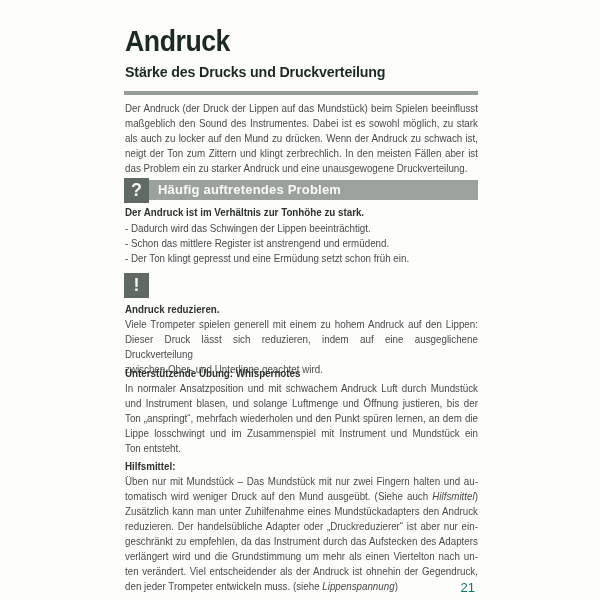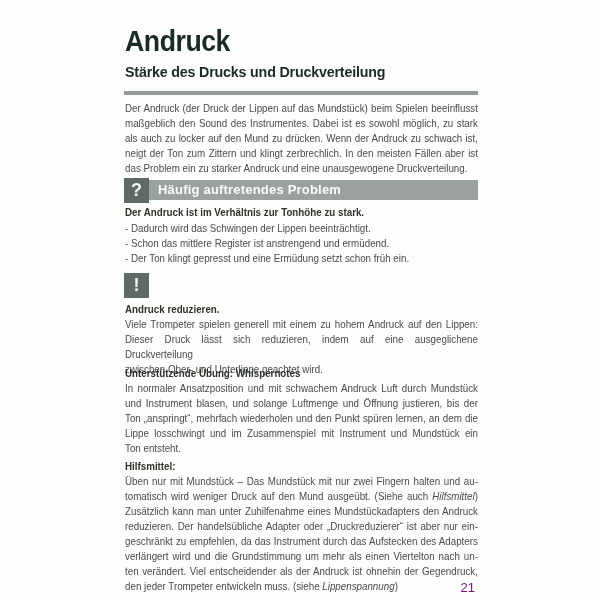--- a/index.html
+++ b/index.html
@@ -64,21 +64,21 @@
   #intro{top:101px;}
   #sol-head-1{top:302px;}
   #sol-para-1{top:317px;}
   #sol-head-2{top:366px;}
   #sol-para-2{top:381px;}
   #sol-head-3{top:459px;}
   #sol-para-3{top:474px;}
 
   .page-number{
     position:absolute;left:125px;top:580px;width:350px;
-    text-align:right;font-size:13px;color:#701a75;
+    text-align:right;font-size:13px;color:#0f766e;
   }
   i{font-style:italic;}
 </style>
 </head>
 <body>
 
 <div class="page">
 
   <h1 class="page-title">Andruck</h1>
   <h2 class="page-subtitle">Stärke des Drucks und Druckverteilung</h2>

